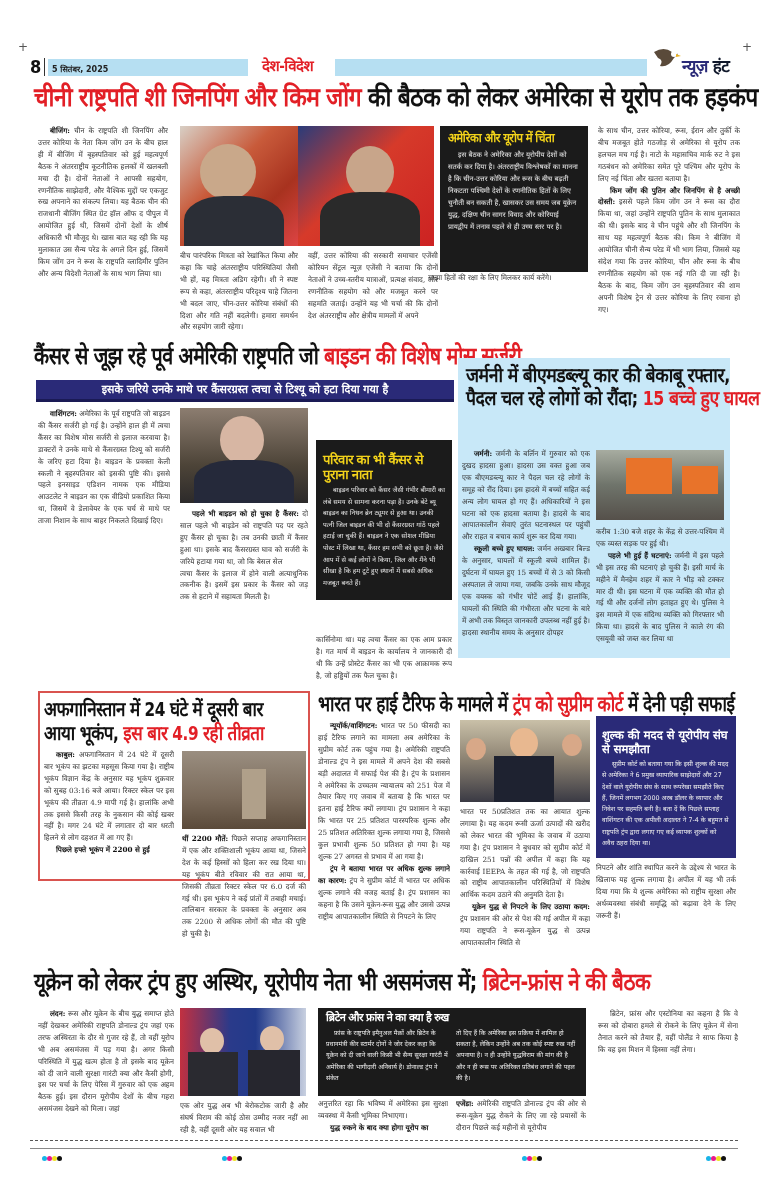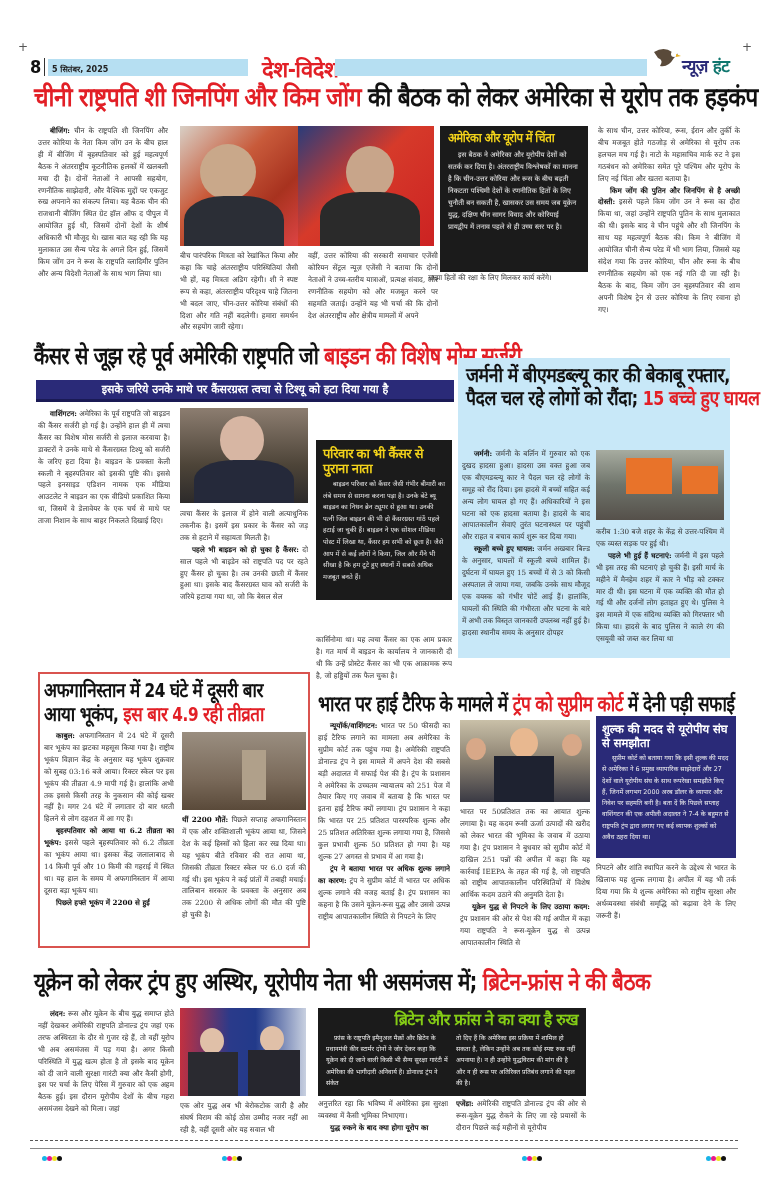--- a/index.html
+++ b/index.html
@@ -22,32 +22,32 @@
 <body>
 
 <div class="abs" style="left:18px;top:40px;font-size:12px;color:#555;font-family:'DejaVu Sans',sans-serif">+</div>
 <div class="abs" style="left:742px;top:40px;font-size:12px;color:#555;font-family:'DejaVu Sans',sans-serif">+</div>
 
 <div class="abs" style="left:30px;top:56px;width:708px;height:24px;">
   <div class="abs hd" style="left:0;top:2px;font-size:18px">8</div>
   <div class="abs" style="left:14px;top:2px;width:1px;height:18px;background:#333"></div>
   <div class="abs" style="left:18px;top:3px;width:200px;height:17px;background:#b6dff2"></div>
   <div class="abs sans" style="left:22px;top:7px;font-size:8px;font-weight:bold;color:#222">5 सितंबर, 2025</div>
-  <div class="abs hd red" style="left:232px;top:3px;font-size:22px;color:#e21f26">देश-विदेश</div>
+  <div class="abs hd red" style="left:232px;top:3px;font-size:15px;color:#e21f26">देश-विदेश</div>
   <div class="abs" style="left:305px;top:3px;width:312px;height:17px;background:#b6dff2"></div>
   <div class="abs" style="left:622px;top:-10px;width:30px;height:26px">
     <svg width="30" height="26" viewBox="0 0 30 26">
         <path d="M2 6 Q12 0 20 6 L26 8 L22 12 Q16 22 8 20 Q12 14 6 12 Z" fill="#5a4a3a"></path>
         <circle cx="22" cy="8" r="3" fill="#fff"></circle>
         <path d="M24 8 L29 10 L24 11Z" fill="#e8b020"></path>
       </svg>
   </div>
   <div class="abs hd" style="left:652px;top:2px;font-size:17px">
     <span style="color:#2a2a78">न्यूज़</span>
-    <span style="color:#0f766e">हंट</span>
+    <span style="color:#0f172a">हंट</span>
   </div>
 </div>
 
 <div class="abs hd" style="left:34px;top:84px;font-size:26px;transform:scaleX(0.88);transform-origin:left">
   <span class="red">चीनी राष्ट्रपति शी जिनपिंग और किम जोंग</span>
   <span>की बैठक को लेकर अमेरिका से यूरोप तक हड़कंप</span>
 </div>
 
 <div class="abs txt" style="left:38px;top:125px;width:130px;height:207px">
   <p><b>बीजिंग:</b> चीन के राष्ट्रपति शी जिनपिंग और उत्तर कोरिया के नेता किम जोंग उन के बीच हाल ही में बीजिंग में बृहस्पतिवार को हुई महत्वपूर्ण बैठक ने अंतरराष्ट्रीय कूटनीतिक हलकों में खलबली मचा दी है। दोनों नेताओं ने आपसी सहयोग, रणनीतिक साझेदारी, और वैश्विक मुद्दों पर एकजुट रुख अपनाने का संकल्प लिया। यह बैठक चीन की राजधानी बीजिंग स्थित ग्रेट हॉल ऑफ द पीपुल में आयोजित हुई थी, जिसमें दोनों देशों के शीर्ष अधिकारी भी मौजूद थे। खास बात यह रही कि यह मुलाकात उस सैन्य परेड के अगले दिन हुई, जिसमें किम जोंग उन ने रूस के राष्ट्रपति व्लादिमीर पुतिन और अन्य विदेशी नेताओं के साथ भाग लिया था।</p>
@@ -90,24 +90,24 @@
   <div class="sans" style="color:#fff;font-weight:bold;font-size:11.4px;line-height:19px;text-align:center;white-space:nowrap;transform:scaleX(0.96)">इसके जरिये उनके माथे पर कैंसरग्रस्त त्वचा से टिश्यू को हटा दिया गया है</div>
 </div>
 <div class="abs txt" style="left:38px;top:408px;width:132px;height:280px">
   <p><b>वाशिंगटन:</b> अमेरिका के पूर्व राष्ट्रपति जो बाइडन की कैंसर सर्जरी हो गई है। उन्होंने हाल ही में त्वचा कैंसर का विशेष मोस सर्जरी से इलाज करवाया है। डाक्टरों ने उनके माथे से कैंसरग्रस्त टिश्यू को सर्जरी के जरिए हटा दिया है। बाइडन के प्रवक्ता केली स्कली ने बृहस्पतिवार को इसकी पुष्टि की। इससे पहले इनसाइड एडिशन नामक एक मीडिया आउटलेट ने बाइडन का एक वीडियो प्रकाशित किया था, जिसमें वे डेलावेयर के एक चर्च से माथे पर ताजा निशान के साथ बाहर निकलते दिखाई दिए।</p>
 </div>
 <div class="abs photo" style="left:180px;top:408px;width:128px;height:95px;background:linear-gradient(180deg,#8c7d70 0%,#4d4438 60%,#2c2a2a 100%)">
   <div class="abs" style="left:40px;top:8px;width:44px;height:48px;border-radius:50%;background:#d7b6a3"></div>
   <div class="abs" style="left:14px;top:52px;width:100px;height:50px;border-radius:40% 40% 0 0;background:#25293a"></div>
 </div>
 <div class="abs txt" style="left:180px;top:508px;width:128px;height:180px">
+  <p><b>पहले भी बाइडन को हो चुका है कैंसर:</b> <span>दो साल पहले भी बाइडेन को राष्ट्रपति पद पर रहते हुए कैंसर हो चुका है। तब उनकी छाती में कैंसर हुआ था। इसके बाद कैंसरग्रस्त घाव को सर्जरी के जरिये हटाया गया था, जो कि बेसल सेल</span></p>
   <p style="text-indent:0">त्वचा कैंसर के इलाज में होने वाली अत्याधुनिक तकनीक है। इसमें इस प्रकार के कैंसर को जड़ तक से हटाने में सहायता मिलती है।</p>
-  <p><b>पहले भी बाइडन को हो चुका है कैंसर:</b> <span>दो साल पहले भी बाइडेन को राष्ट्रपति पद पर रहते हुए कैंसर हो चुका है। तब उनकी छाती में कैंसर हुआ था। इसके बाद कैंसरग्रस्त घाव को सर्जरी के जरिये हटाया गया था, जो कि बेसल सेल</span></p>
-</div>
-<div class="abs boxdark" style="left:316px;top:440px;width:136px;height:160px;padding:6px 7px">
+</div>
+<div class="abs boxdark" style="left:316px;top:440px;width:136px;height:160px;padding:12px 7px">
   <div class="hd t" style="font-size:13px;color:#f2d21a;white-space:normal;line-height:15px;margin-bottom:3px">परिवार का भी कैंसर से पुराना नाता</div>
   <div class="sans" style="font-size:6.6px;line-height:11.6px;color:#eee;text-indent:10px">बाइडन परिवार को कैंसर जैसी गंभीर बीमारी का लंबे समय से सामना करना पड़ा है। उनके बेटे ब्यू बाइडन का निधन ब्रेन ट्यूमर से हुआ था। उनकी पत्नी जिल बाइडन की भी दो कैंसरग्रस्त गांठें पहले हटाई जा चुकी हैं। बाइडन ने एक सोशल मीडिया पोस्ट में लिखा था, कैंसर हम सभी को छूता है। जैसे आप में से कई लोगों ने किया, जिल और मैंने भी सीखा है कि हम टूटे हुए स्थानों में सबसे अधिक मजबूत बनते हैं।</div>
 </div>
 <div class="abs txt" style="left:316px;top:634px;width:136px;height:58px">
   <p style="text-indent:0">कार्सिनोमा था। यह त्वचा कैंसर का एक आम प्रकार है। गत मार्च में बाइडन के कार्यालय ने जानकारी दी थी कि उन्हें प्रोस्टेट कैंसर का भी एक आक्रामक रूप है, जो हड्डियों तक फैल चुका है।</p>
 </div>
 
 <div class="abs" style="left:458px;top:358px;width:272px;height:300px;background:#c8e8f8">
   <div class="hd" style="position:absolute;left:8px;top:6px;font-size:20px;line-height:23px;transform:scaleX(0.88);transform-origin:left">
     <div>जर्मनी में बीएमडब्ल्यू कार की बेकाबू रफ्तार,</div>
@@ -120,28 +120,27 @@
   <div class="abs photo" style="left:138px;top:92px;width:128px;height:70px;background:linear-gradient(180deg,#a7aca0 0%,#6f746b 50%,#55504a 100%)">
     <div class="abs" style="left:30px;top:8px;width:46px;height:36px;background:#e8732a"></div>
     <div class="abs" style="left:86px;top:16px;width:36px;height:28px;background:#e8732a"></div>
   </div>
   <div class="abs txt" style="left:138px;top:168px;width:128px;height:130px">
     <p style="text-indent:0">करीब 1:30 बजे शहर के केंद्र से उत्तर-पश्चिम में एक व्यस्त सड़क पर हुई थी।</p>
     <p><b>पहले भी हुई हैं घटनाएं:</b> <span>जर्मनी में इस पहले भी इस तरह की घटनाएं हो चुकी हैं। इसी मार्च के महीने में मैनहेम शहर में कार ने भीड़ को टक्कर मार दी थी। इस घटना में एक व्यक्ति की मौत हो गई थी और दर्जनों लोग हताहत हुए थे। पुलिस ने इस मामले में एक संदिग्ध व्यक्ति को गिरफ्तार भी किया था। हादसे के बाद पुलिस ने काले रंग की एसयूवी को जब्त कर लिया था</span></p>
   </div>
 </div>
 
-<div class="abs" style="left:38px;top:672px;width:272px;height:276px;border:2px solid #d9534f">
+<div class="abs" style="left:38px;top:691px;width:272px;height:190px;border:2px solid #d9534f">
   <div class="hd" style="position:absolute;left:4px;top:4px;font-size:20px;line-height:24px;transform:scaleX(0.85);transform-origin:left">
     <div>अफगानिस्तान में 24 घंटे में दूसरी बार</div>
     <div><span>आया भूकंप,</span> <span class="red">इस बार 4.9 रही तीव्रता</span></div>
   </div>
   <div class="abs txt" style="left:4px;top:56px;width:130px;height:200px">
     <p><b>काबुल:</b> अफगानिस्तान में 24 घंटे में दूसरी बार भूकंप का झटका महसूस किया गया है। राष्ट्रीय भूकंप विज्ञान केंद्र के अनुसार यह भूकंप शुक्रवार को सुबह 03:16 बजे आया। रिक्टर स्केल पर इस भूकंप की तीव्रता 4.9 मापी गई है। हालांकि अभी तक इससे किसी तरह के नुकसान की कोई खबर नहीं है। मगर 24 घंटे में लगातार दो बार धरती हिलने से लोग दहशत में आ गए हैं।</p>
-    <p><b>बृहस्पतिवार को आया था 6.2 तीव्रता का भूकंप:</b> <span>इससे पहले बृहस्पतिवार को 6.2 तीव्रता का भूकंप आया था। इसका केंद्र जलालाबाद से 14 किमी पूर्व और 10 किमी की गहराई में स्थित था। यह हाल के समय में अफगानिस्तान में आया दूसरा बड़ा भूकंप था।</span></p>
     <p><b>पिछले हफ्ते भूकंप में 2200 से हुईं</b></p>
   </div>
   <div class="abs photo" style="left:142px;top:58px;width:124px;height:78px;background:linear-gradient(180deg,#9a8e80 0%,#7a6a5a 60%,#5a4a3a 100%)">
     <div class="abs" style="left:60px;top:18px;width:24px;height:50px;background:#b0a08a"></div>
   </div>
   <div class="abs txt" style="left:142px;top:140px;width:124px;height:116px">
     <p style="text-indent:0"><b>थीं 2200 मौतें:</b> <span>पिछले सप्ताह अफगानिस्तान में एक और शक्तिशाली भूकंप आया था, जिसने देश के कई हिस्सों को हिला कर रख दिया था। यह भूकंप बीते रविवार की रात आया था, जिसकी तीव्रता रिक्टर स्केल पर 6.0 दर्ज की गई थी। इस भूकंप ने कई प्रांतों में तबाही मचाई। तालिबान सरकार के प्रवक्ता के अनुसार अब तक 2200 से अधिक लोगों की मौत की पुष्टि हो चुकी है।</span></p>
   </div>
 </div>
 
@@ -157,21 +156,21 @@
 <div class="abs photo" style="left:460px;top:720px;width:130px;height:82px;background:linear-gradient(180deg,#c9c0a8 0%,#8a8070 50%,#3a3a44 100%)">
   <div class="abs" style="left:50px;top:8px;width:28px;height:30px;border-radius:50%;background:#e8b890"></div>
   <div class="abs" style="left:34px;top:36px;width:60px;height:50px;background:#1e2230"></div>
   <div class="abs" style="left:102px;top:14px;width:20px;height:22px;border-radius:50%;background:#d8a888"></div>
   <div class="abs" style="left:6px;top:18px;width:20px;height:22px;border-radius:50%;background:#d8a888"></div>
 </div>
 <div class="abs txt" style="left:460px;top:806px;width:130px;height:144px">
   <p style="text-indent:0">भारत पर 50प्रतिशत तक का आयात शुल्क लगाया है। यह कदम रूसी ऊर्जा उत्पादों की खरीद को लेकर भारत की भूमिका के जवाब में उठाया गया है। ट्रंप प्रशासन ने बुधवार को सुप्रीम कोर्ट में दाखिल 251 पन्नों की अपील में कहा कि यह कार्रवाई IEEPA के तहत की गई है, जो राष्ट्रपति को राष्ट्रीय आपातकालीन परिस्थितियों में विशेष आर्थिक कदम उठाने की अनुमति देता है।</p>
   <p><b>यूक्रेन युद्ध से निपटने के लिए उठाया कदम:</b> <span>ट्रंप प्रशासन की ओर से पेश की गई अपील में कहा गया राष्ट्रपति ने रूस-यूक्रेन युद्ध से उत्पन्न आपातकालीन स्थिति से</span></p>
 </div>
-<div class="abs boxblue" style="left:596px;top:716px;width:140px;height:142px;padding:6px 6px">
+<div class="abs boxblue" style="left:596px;top:716px;width:140px;height:142px;padding:12px 6px">
   <div class="sans t" style="font-size:11.5px;font-weight:bold;line-height:14px;color:#fff;margin-bottom:3px">शुल्क की मदद से यूरोपीय संघ से समझौता</div>
   <div class="sans" style="font-size:6.4px;line-height:11.3px;color:#eee;text-indent:10px">सुप्रीम कोर्ट को बताया गया कि इसी शुल्क की मदद से अमेरिका ने 6 प्रमुख व्यापारिक साझेदारों और 27 देशों वाले यूरोपीय संघ के साथ रूपरेखा समझौते किए हैं, जिनमें लगभग 2000 अरब डॉलर के व्यापार और निवेश पर सहमति बनी है। बता दें कि पिछले सप्ताह वाशिंगटन की एक अपीली अदालत ने 7-4 के बहुमत से राष्ट्रपति ट्रंप द्वारा लगाए गए कई व्यापक शुल्कों को अवैध ठहरा दिया था।</div>
 </div>
 <div class="abs txt" style="left:596px;top:862px;width:140px;height:88px">
   <p style="text-indent:0">निपटने और शांति स्थापित करने के उद्देश्य से भारत के खिलाफ यह शुल्क लगाया है। अपील में यह भी तर्क दिया गया कि ये शुल्क अमेरिका को राष्ट्रीय सुरक्षा और अर्थव्यवस्था संबंधी समृद्धि को बढ़ावा देने के लिए जरूरी हैं।</p>
 </div>
 
 <div class="abs hd" style="left:34px;top:970px;font-size:24px;transform:scaleX(0.86);transform-origin:left">
   <span>यूक्रेन को लेकर ट्रंप हुए अस्थिर, यूरोपीय नेता भी असमंजस में;</span>
   <span class="red">ब्रिटेन-फ्रांस ने की बैठक</span>
@@ -182,34 +181,35 @@
 <div class="abs photo" style="left:180px;top:1008px;width:126px;height:88px;background:linear-gradient(90deg,#c23040 0%,#2a3a8a 40%,#223a8a 60%,#c8d0e0 100%)">
   <div class="abs" style="left:20px;top:20px;width:24px;height:26px;border-radius:50%;background:#e0c0a8"></div>
   <div class="abs" style="left:8px;top:44px;width:50px;height:46px;background:#2a2a30"></div>
   <div class="abs" style="left:80px;top:18px;width:24px;height:26px;border-radius:50%;background:#e0c0a8"></div>
   <div class="abs" style="left:68px;top:42px;width:52px;height:48px;background:#26262e"></div>
 </div>
 <div class="abs txt" style="left:180px;top:1100px;width:128px;height:50px">
   <p style="text-indent:0">एक ओर युद्ध अब भी बेरोकटोक जारी है और संघर्ष विराम की कोई ठोस उम्मीद नजर नहीं आ रही है, वहीं दूसरी ओर यह सवाल भी</p>
 </div>
 <div class="abs boxdark" style="left:318px;top:1008px;width:268px;height:88px;padding:4px 8px">
-  <div class="hd t" style="font-size:16px;color:#84cc16;text-align:right;margin-bottom:4px">ब्रिटेन और फ्रांस ने का क्या है रुख</div>
+  <div class="hd t" style="font-size:11px;color:#ffffff;text-align:left;margin-bottom:4px">ब्रिटेन और फ्रांस ने का क्या है रुख</div>
   <div style="display:flex;gap:8px">
     <div class="sans" style="flex:1;font-size:6.3px;line-height:11.2px;color:#eee;text-indent:8px">फ्रांस के राष्ट्रपति इमैनुअल मैक्रों और ब्रिटेन के प्रधानमंत्री कीर स्टार्मर दोनों ने जोर देकर कहा कि यूक्रेन को दी जाने वाली किसी भी सैन्य सुरक्षा गारंटी में अमेरिका की भागीदारी अनिवार्य है। डोनाल्ड ट्रंप ने संकेत</div>
     <div class="sans" style="flex:1;font-size:6.3px;line-height:11.2px;color:#eee">तो दिए हैं कि अमेरिका इस प्रक्रिया में शामिल हो सकता है, लेकिन उन्होंने अब तक कोई स्पष्ट रुख नहीं अपनाया है। न ही उन्होंने युद्धविराम की मांग की है और न ही रूस पर अतिरिक्त प्रतिबंध लगाने की पहल की है।</div>
   </div>
 </div>
 <div class="abs txt" style="left:318px;top:1098px;width:130px;height:52px">
   <p style="text-indent:0">अनुत्तरित रहा कि भविष्य में अमेरिका इस सुरक्षा व्यवस्था में कैसी भूमिका निभाएगा।</p>
   <p><b>युद्ध रुकने के बाद क्या होगा यूरोप का</b></p>
 </div>
 <div class="abs txt" style="left:456px;top:1098px;width:130px;height:52px">
   <p style="text-indent:0"><b>एजेंडा:</b> अमेरिकी राष्ट्रपति डोनाल्ड ट्रंप की ओर से रूस-यूक्रेन युद्ध रोकने के लिए जा रहे प्रयासों के दौरान पिछले कई महीनों से यूरोपीय</p>
 </div>
 <div class="abs txt" style="left:598px;top:1008px;width:140px;height:142px">
+  <p>ब्रिटेन, फ्रांस और एस्टोनिया का कहना है कि वे रूस को दोबारा हमले से रोकने के लिए यूक्रेन में सेना तैनात करने को तैयार हैं, वहीं पोलैंड ने साफ किया है कि वह इस मिशन में हिस्सा नहीं लेगा।</p>
 </div>
 
 <div class="abs" style="left:30px;top:1140px;width:708px;border-top:1px dashed #555"></div>
 <div class="abs" style="left:30px;top:1148px;width:708px;border-top:1px solid #888"></div>
 <div class="abs cmyk" style="left:42px;top:1146px"><span style="background:#18b4e8"></span><span style="background:#e8188c"></span><span style="background:#f0e020"></span><span style="background:#111"></span></div>
 <div class="abs cmyk" style="left:222px;top:1146px"><span style="background:#18b4e8"></span><span style="background:#e8188c"></span><span style="background:#f0e020"></span><span style="background:#111"></span></div>
 <div class="abs cmyk" style="left:522px;top:1146px"><span style="background:#18b4e8"></span><span style="background:#e8188c"></span><span style="background:#f0e020"></span><span style="background:#111"></span></div>
 <div class="abs cmyk" style="left:706px;top:1146px"><span style="background:#18b4e8"></span><span style="background:#e8188c"></span><span style="background:#f0e020"></span><span style="background:#111"></span></div>
 
 </body></html>

